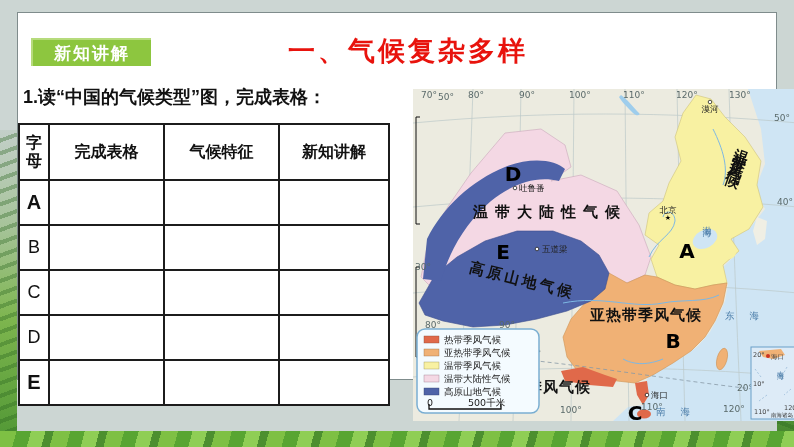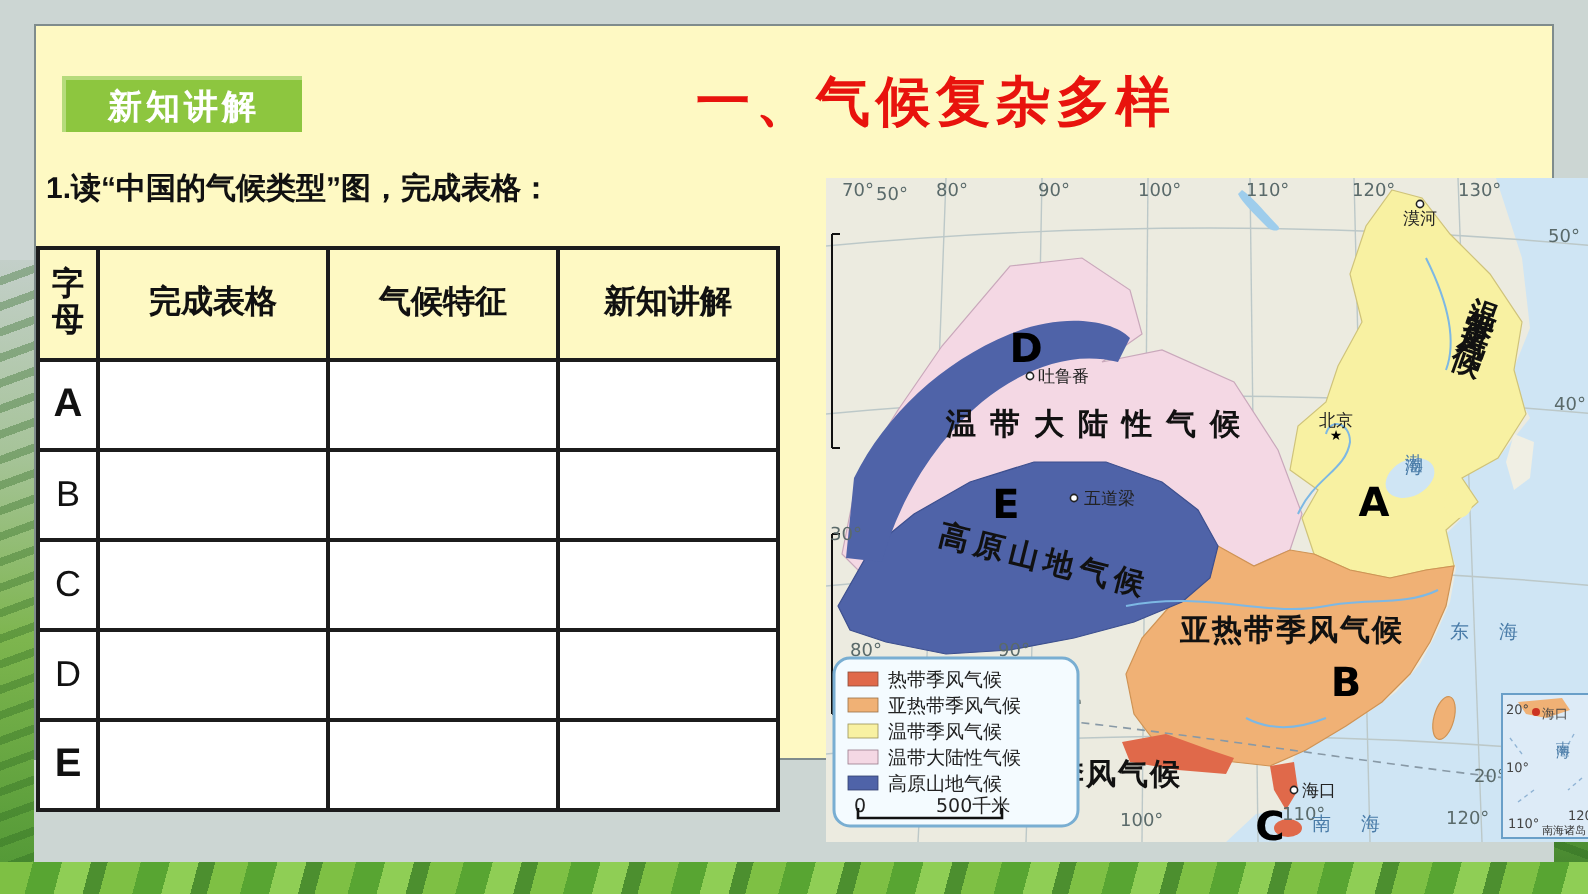--- a/index.html
+++ b/index.html
@@ -12,30 +12,30 @@
     background:repeating-linear-gradient(105deg,#7ec044 0 16px,#58a532 16px 30px,#8fce55 30px 44px,#4c8f2f 44px 52px);}
   .decor-left{left:0;top:130px;width:17px;bottom:0;
     background:linear-gradient(180deg,#c3cfc9 0%,#a7c49a 30%,#7db54e 60%,#4f9634 100%);}
   .decor-left:after{content:"";position:absolute;inset:0;
     background:repeating-linear-gradient(160deg,transparent 0 8px,rgba(40,100,30,.35) 8px 12px);}
   .decor-right{right:0;top:210px;width:17px;bottom:0;
     background:linear-gradient(180deg,#c3cfc9 0%,#9dbf77 35%,#63a83d 75%,#3f7d2c 100%);}
   .decor-right:after{content:"";position:absolute;inset:0;
     background:repeating-linear-gradient(20deg,transparent 0 9px,rgba(40,100,30,.35) 9px 13px);}
 
-  .slide{position:absolute;left:17px;top:12px;width:760px;height:368px;background:#fef9c3;
+  .slide{position:absolute;left:17px;top:12px;width:760px;height:368px;background:#ffffff;
          border:1.5px solid #7f8c8c;box-sizing:border-box;}
 
   .badge{position:absolute;left:13px;top:25px;width:120px;height:28px;background:#8dc63f;
          border-top:2px solid #b6db7c;border-left:2px solid #b6db7c;box-sizing:border-box;
          color:#ffffff;font-weight:bold;font-size:17px;letter-spacing:2px;
          display:flex;align-items:center;justify-content:center;}
-  .title{position:absolute;left:270px;top:20px;width:300px;text-align:right;
+  .title{position:absolute;left:270px;top:20px;width:300px;text-align:left;
          color:#e8130d;font-weight:bold;font-size:27px;letter-spacing:3px;}
-  .instruction{position:absolute;left:5px;top:72px;color:#111;font-weight:bold;font-size:15px;}
+  .instruction{position:absolute;left:5px;top:72px;color:#111;font-weight:bold;font-size:18px;}
 
   table.climate{position:absolute;left:0px;top:110px;border-collapse:collapse;table-layout:fixed;}
   table.climate th,table.climate td{border:2px solid #1c1c1c;padding:0;box-sizing:border-box;}
   table.climate th{font-size:16px;font-weight:bold;color:#111;text-align:center;height:56px;line-height:1.1;}
   table.climate td{height:45px;font-size:18px;text-align:center;color:#111;background:#fff;}
   .col-letter{width:30px;margin-top:10px;}
   .col-type{width:115px;}
   .col-feat{width:115px;}
   .col-area{width:110px;}
   tr.r-bold td.letter{font-weight:bold;font-size:20px;}

